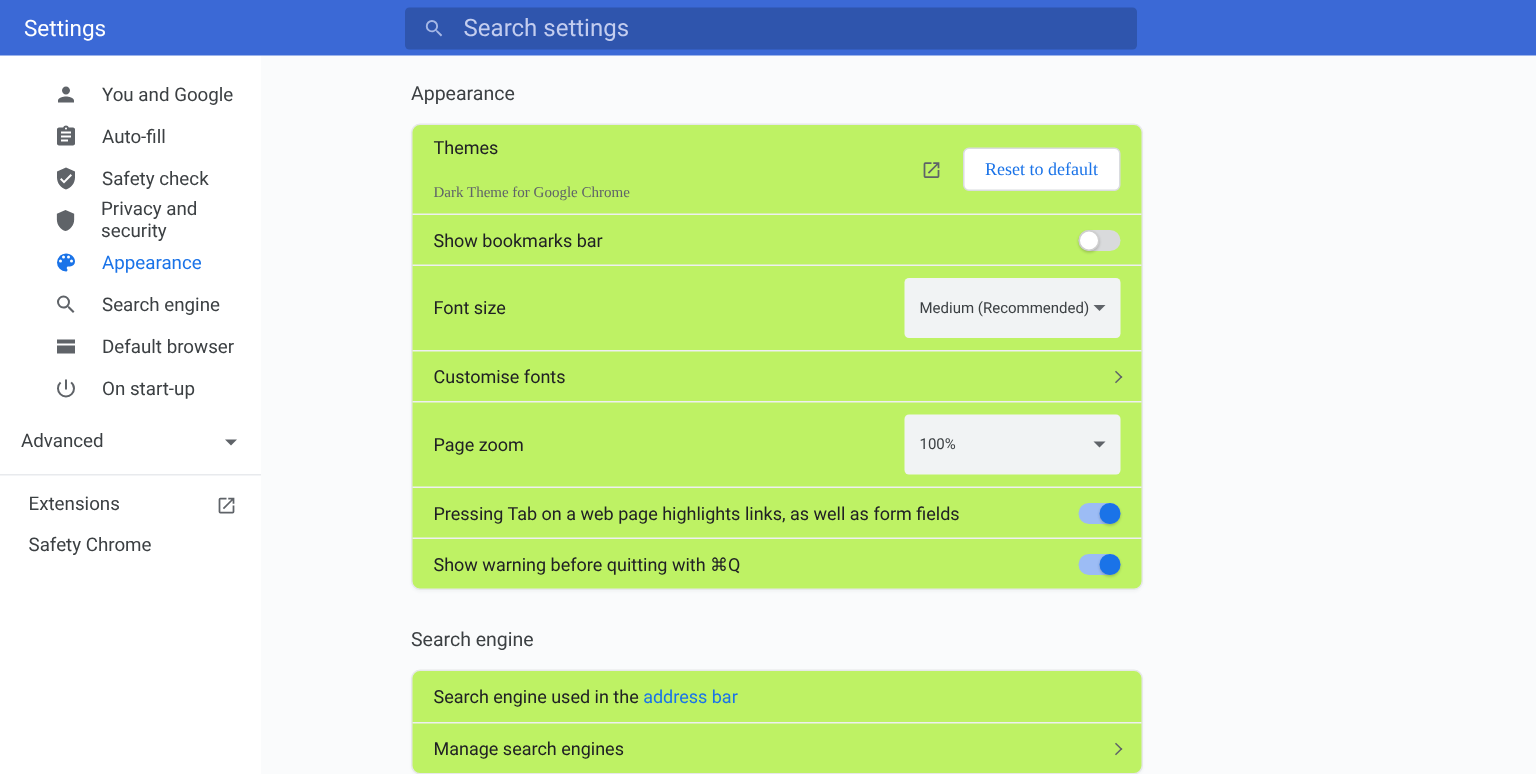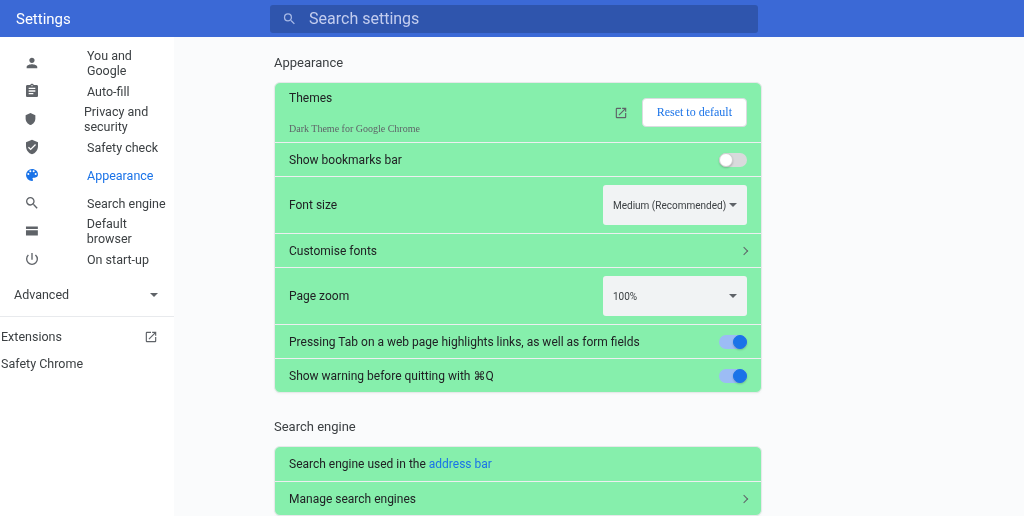--- a/index.html
+++ b/index.html
@@ -44,63 +44,62 @@
   .sidebar {
     width: 174px;
     padding-top: 12px;
     font-size: 12.5px;
     color: #3c4043;
   }
   .nav-item {
     display: flex;
     align-items: center;
     height: 28px;
-    padding-left: 24px;
-    cursor: pointer;
-    gap: 31px;
+    padding-left: 36px;
+    cursor: pointer;
   }
   .nav-item .icon { width: 16px; height: 16px; fill: #5f6368; margin-right: 16px; }
   .nav-item.active { color: #1a73e8; }
   .nav-item.active .icon { fill: #1a73e8; }
 
   .advanced {
     display: flex;
     align-items: center;
     justify-content: space-between;
     padding: 8px 16px 8px 14px;
     font-size: 12.5px;
     color: #3c4043;
     cursor: pointer;
     margin-top: 6px;
   }
   .sep { border-top: 1px solid #e8eaed; margin: 6px 0; }
   .footer-link {
     display: flex;
     align-items: flex-end;
     justify-content: space-between;
-    padding: 6px 16px 6px 1px;
+    padding: 6px 16px 6px 19px;
     font-size: 12.5px;
     color: #3c4043;
     cursor: pointer;
   }
 
   
   .content {
     flex: 1;
     background: #fafbfc;
     padding: 18px 0 20px 100px;
     overflow-y: auto;
   }
   .section-title {
     font-size: 13px;
     color: #3c4043;
     margin-bottom: 12px;
   }
   .card {
-    background: #86efac;
+    background: #bef264;
     border: 1px solid #e7e8ea;
     border-radius: 6px;
     width: 488px;
     margin-bottom: 26px;
     box-shadow: 0 1px 2px rgba(60,64,67,.04);
   }
   .row {
     display: flex;
     align-items: center;
     min-height: 34px;
@@ -191,29 +190,29 @@
       <span>You and Google</span>
     </div>
     <div class="nav-item">
       <svg class="icon" viewBox="0 0 24 24">
           <path d="M19 3h-4.18C14.4 1.84 13.3 1 12 1s-2.4.84-2.82 2H5c-1.1 0-2 .9-2 2v14c0 1.1.9 2 2 2h14c1.1 0 2-.9 2-2V5c0-1.1-.9-2-2-2zm-7 0c.55 0 1 .45 1 1s-.45 1-1 1-1-.45-1-1 .45-1 1-1zM7 7h10v2H7zM7 11h10v2H7zM7 15h7v2H7z"></path>
         </svg>
       <span>Auto-fill</span>
     </div>
     <div class="nav-item">
       <svg class="icon" viewBox="0 0 24 24">
+          <path d="M12 1 3 5v6c0 5.55 3.84 10.74 9 12 5.16-1.26 9-6.45 9-12V5l-9-4zm-2 16-4-4 1.41-1.41L10 14.17l6.59-6.59L18 9l-8 8z"></path>
+        </svg>
+      <span>Safety check</span>
+    </div>
+    <div class="nav-item">
+      <svg class="icon" viewBox="0 0 24 24">
           <path d="M12 1 3 5v6c0 5.55 3.84 10.74 9 12 5.16-1.26 9-6.45 9-12V5l-9-4z"></path>
         </svg>
       <span>Privacy and security</span>
-    </div>
-    <div class="nav-item">
-      <svg class="icon" viewBox="0 0 24 24">
-          <path d="M12 1 3 5v6c0 5.55 3.84 10.74 9 12 5.16-1.26 9-6.45 9-12V5l-9-4zm-2 16-4-4 1.41-1.41L10 14.17l6.59-6.59L18 9l-8 8z"></path>
-        </svg>
-      <span>Safety check</span>
     </div>
     <div class="nav-item active">
       <svg class="icon" viewBox="0 0 24 24">
           <path d="M12 3a9 9 0 000 18c.83 0 1.5-.67 1.5-1.5 0-.39-.15-.74-.39-1.01-.23-.26-.38-.61-.38-.99 0-.83.67-1.5 1.5-1.5H16a5 5 0 005-5c0-4.42-4.03-8-9-8zm-5.5 9a1.5 1.5 0 110-3 1.5 1.5 0 010 3zm3-4a1.5 1.5 0 110-3 1.5 1.5 0 010 3zm5 0a1.5 1.5 0 110-3 1.5 1.5 0 010 3zm3 4a1.5 1.5 0 110-3 1.5 1.5 0 010 3z"></path>
         </svg>
       <span>Appearance</span>
     </div>
     <div class="nav-item">
       <svg class="icon" viewBox="0 0 24 24">
           <path d="M15.5 14h-.79l-.28-.27A6.471 6.471 0 0016 9.5 6.5 6.5 0 109.5 16c1.61 0 3.09-.59 4.23-1.57l.27.28v.79L19 20.49 20.49 19 15.5 14zm-6 0C7.01 14 5 11.99 5 9.5S7.01 5 9.5 5 14 7.01 14 9.5 11.99 14 9.5 14z"></path>

